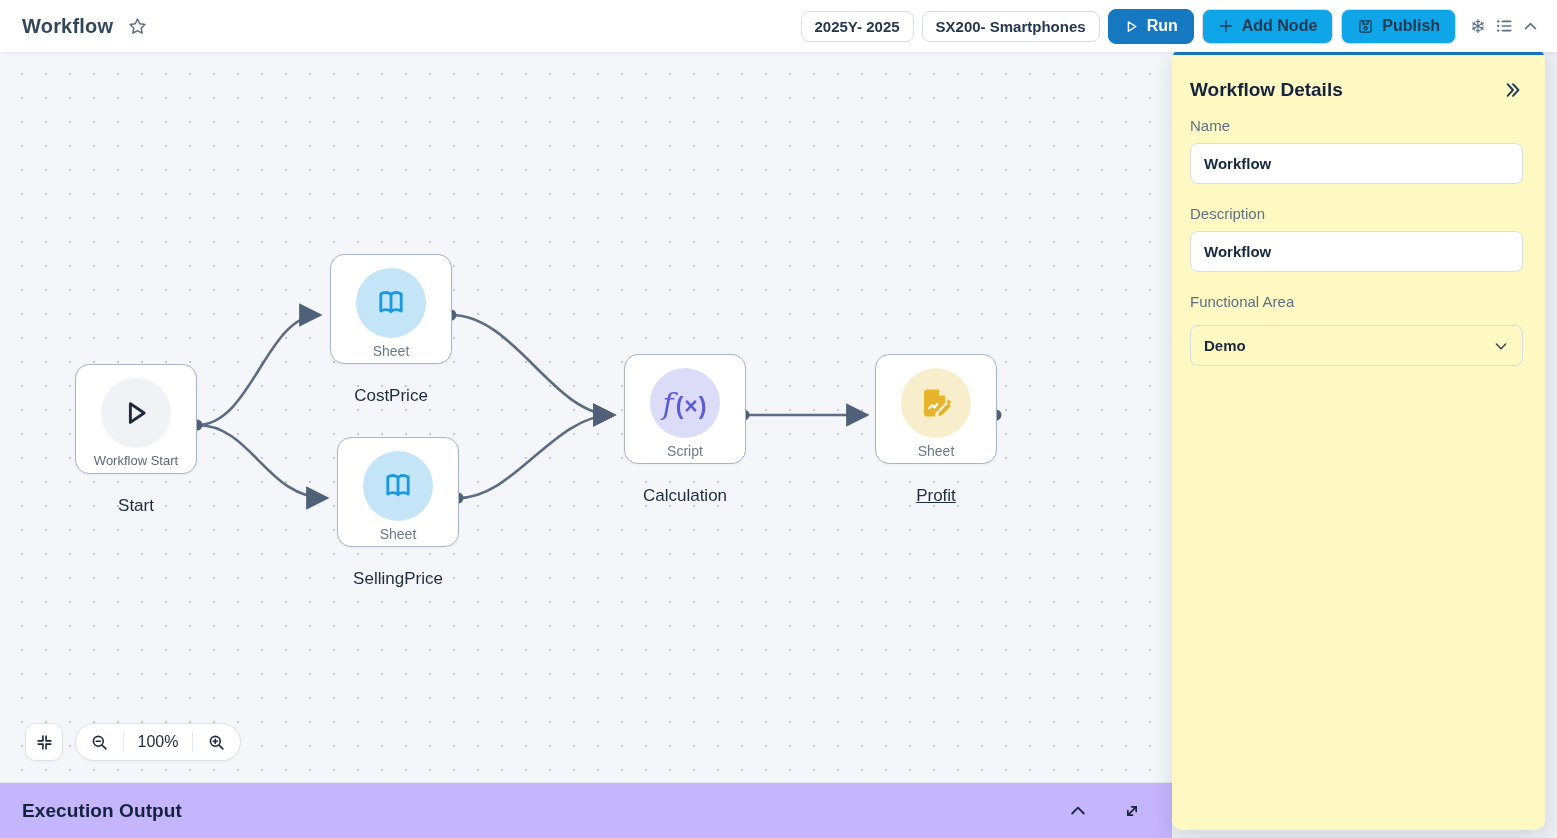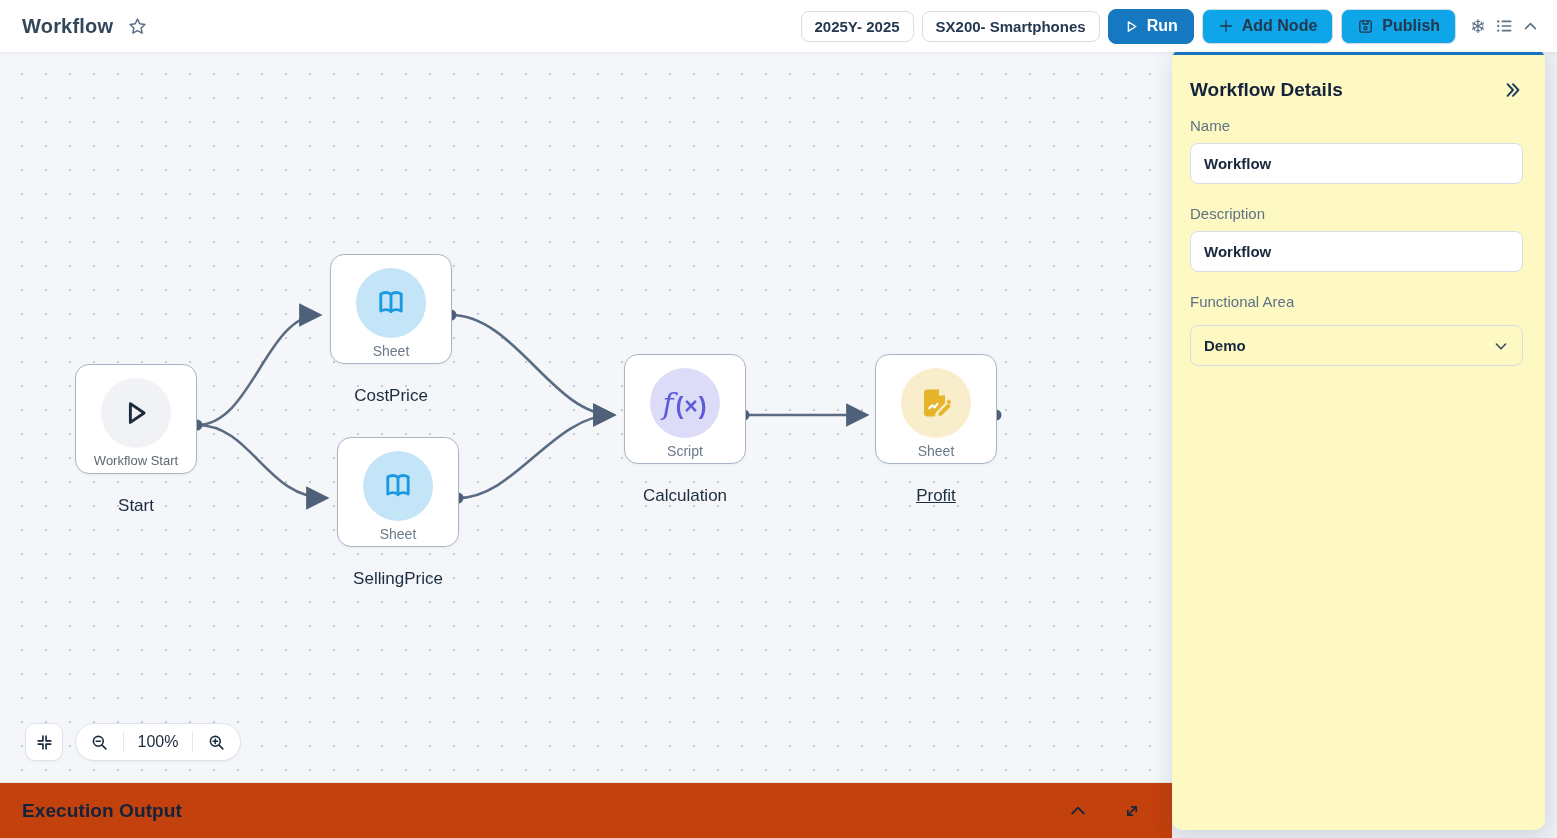--- a/index.html
+++ b/index.html
@@ -77,21 +77,21 @@
     display:flex; align-items:center; justify-content:space-between; padding:0 14px;
     box-shadow:0 1px 2px rgba(30,50,80,.05);
     gap:12px;
   }
   .zoom-pill .zbtn { display:flex; cursor:pointer; color:#1b2a3d; }
   .zdiv { width:1px; height:20px; background:#e3e8ee; }
   .zoom-level { font-size:16px; color:#1c2b3a; }
   
   .exec-bar {
     position:absolute; left:0; top:782px; width:1172px; height:56px;
-    background:#c2410c; border-top:1px solid #e6eaef;
+    background:#c4b5fd; border-top:1px solid #e6eaef;
     display:flex; align-items:center; padding:0 30px 0 22px; z-index:5;
   }
   .exec-title { font-size:19px; font-weight:700; color:#13233c; letter-spacing:.1px; }
   .exec-icons { margin-left:auto; display:flex; align-items:center; gap:34px; }
   .exec-icons .eicon { display:flex; cursor:pointer; color:#17263c; }
   
   .panel {
     position:absolute; left:1172px; top:49px; width:373px; height:781px;
     background:#fef9c3; border-radius:10px; z-index:20;
     box-shadow:0 6px 22px rgba(23,43,77,.14);

